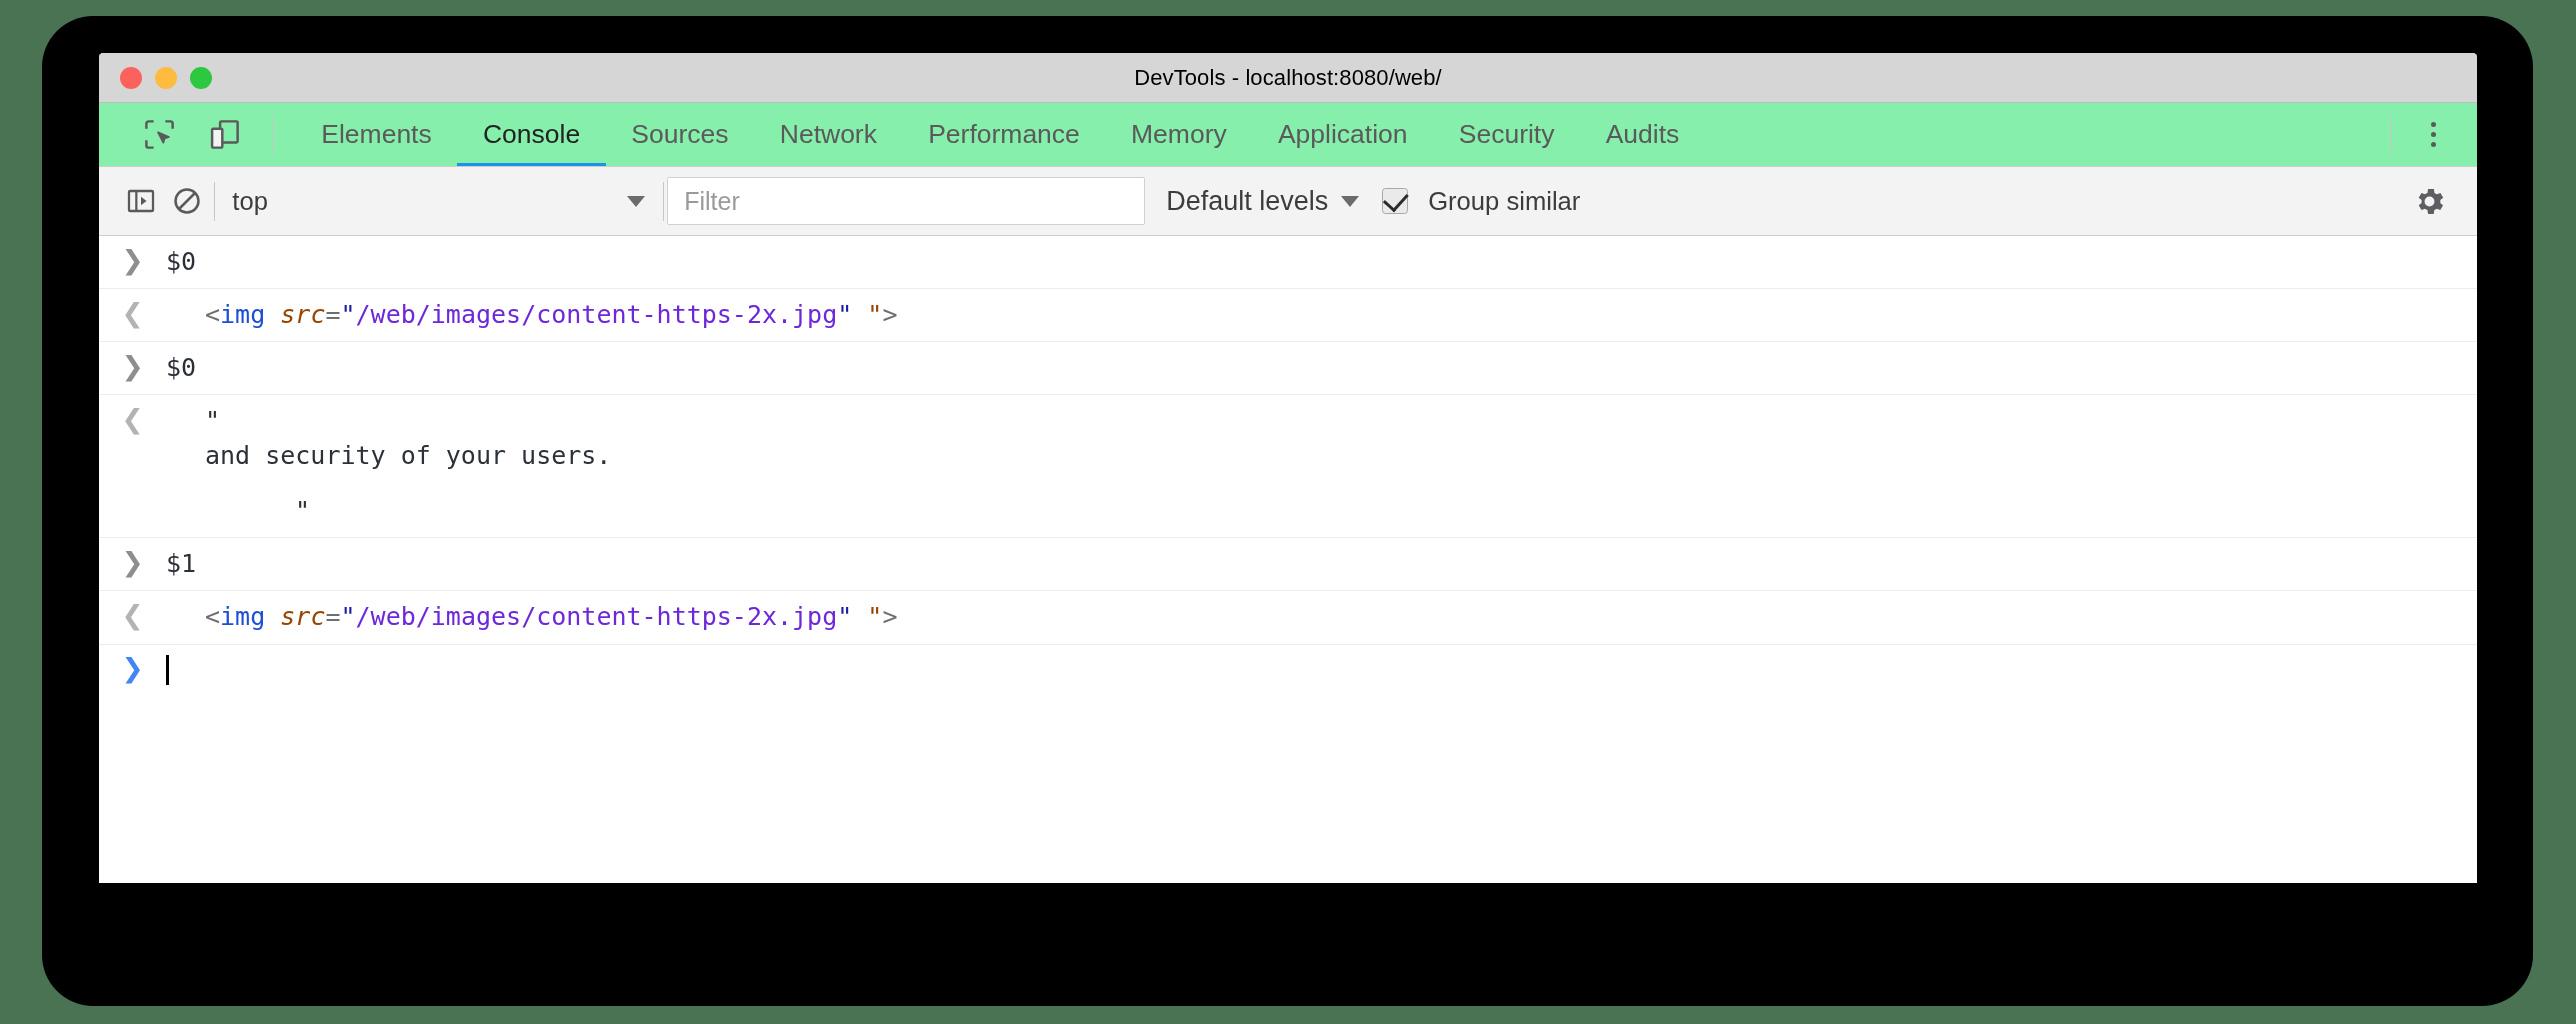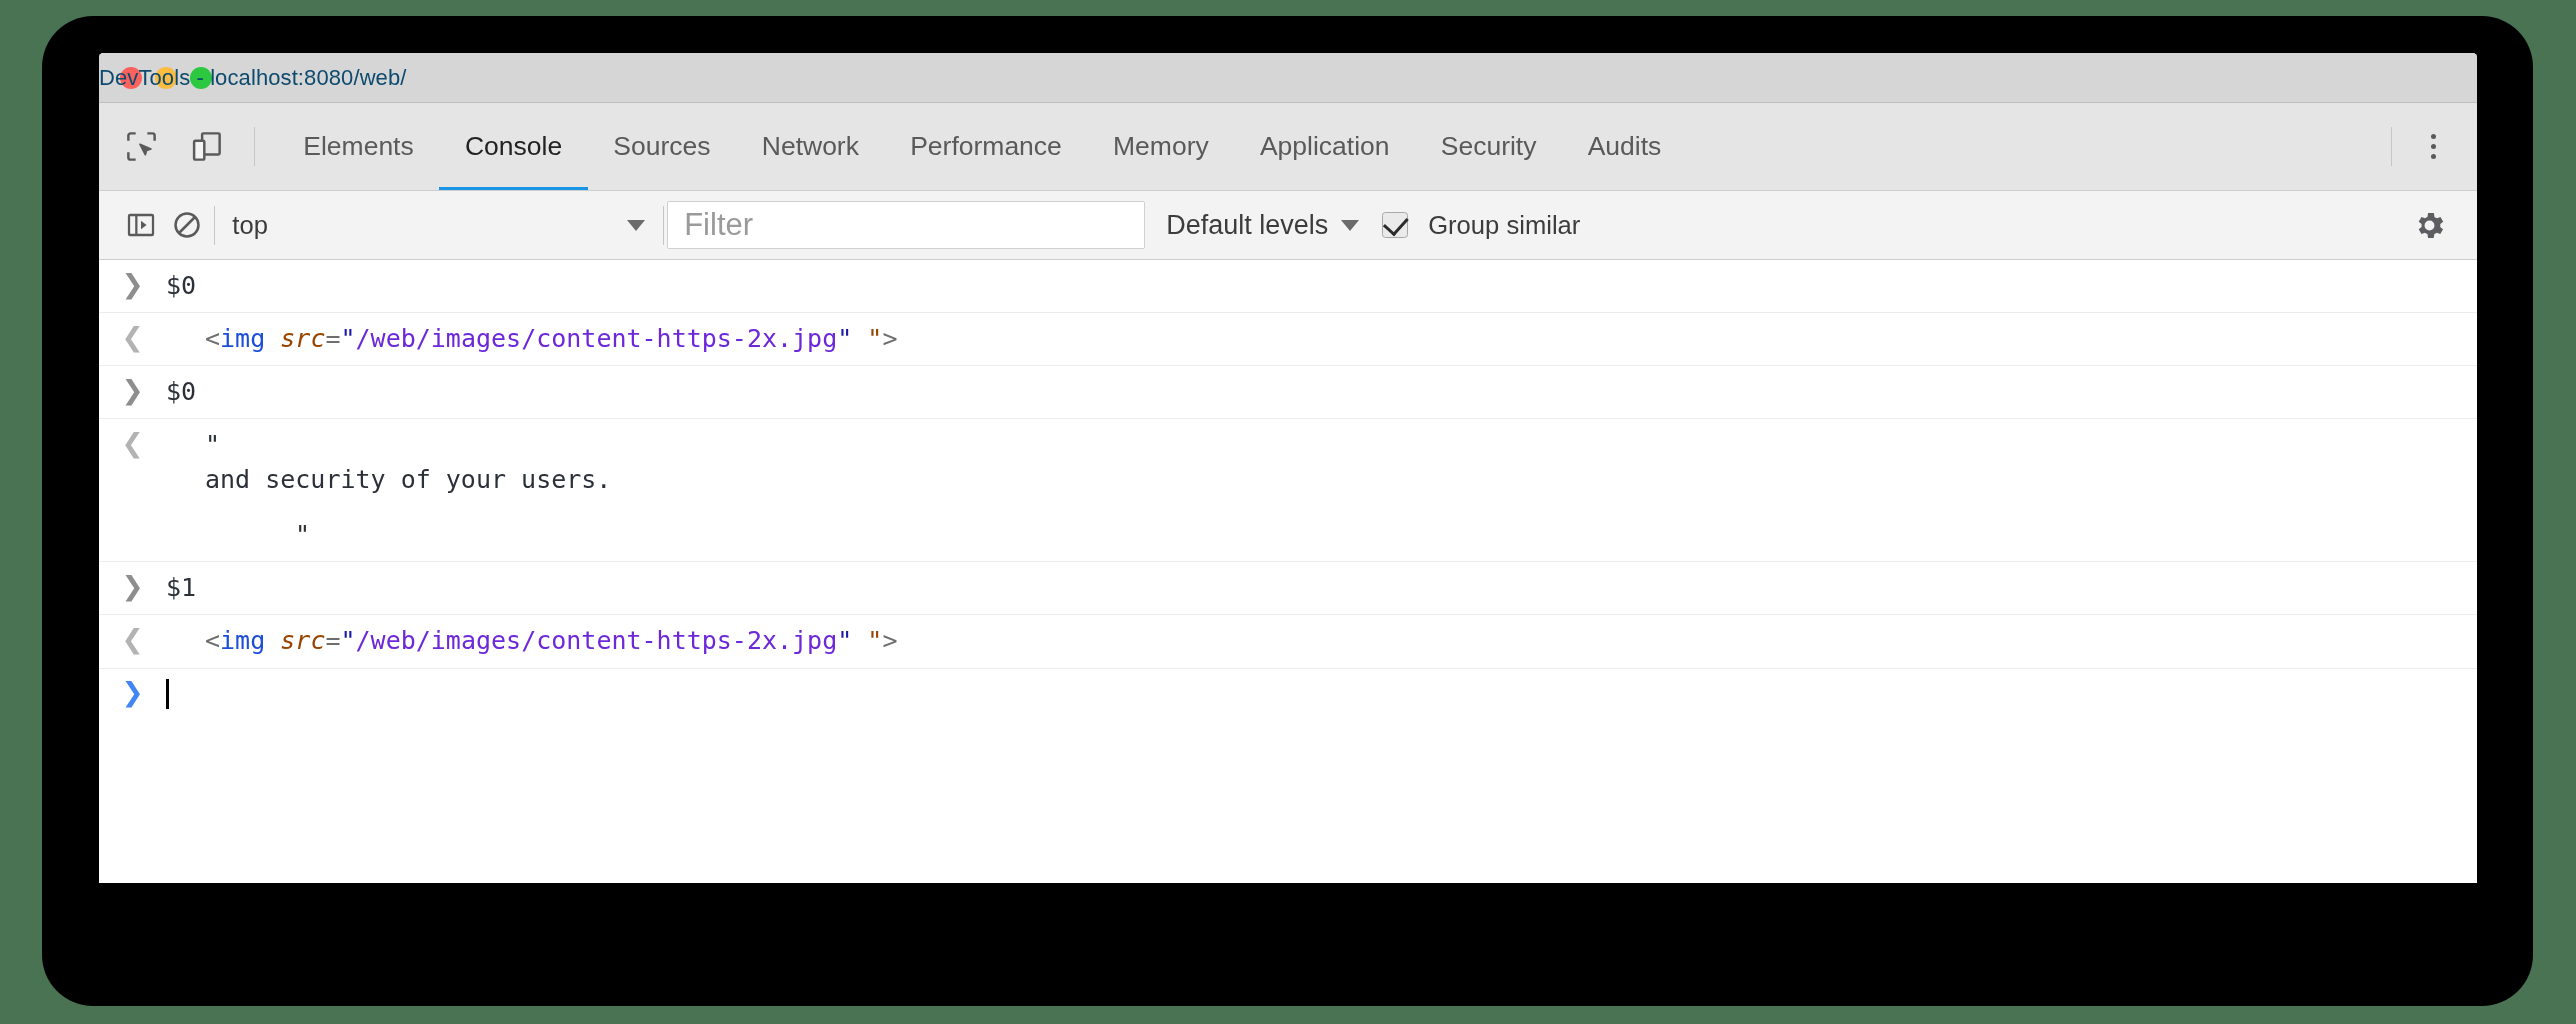--- a/index.html
+++ b/index.html
@@ -68,34 +68,35 @@
   }
   .light-close    { background: #fc625d; }
   .light-minimize { background: #fdbc40; }
   .light-zoom     { background: #2bc840; }
 
   .window-title {
     position: absolute;
     left: 0; right: 0;
     top: 50%;
     transform: translateY(-50%);
+    text-align: center;
     font-size: 22px;
-    color: #0c4a6e;
+    color: #000000;
     letter-spacing: 0.1px;
   }
 
   
   .tabbar {
-    height: 88px;
-    background: #e5e5e5;
+    height: 64px;
+    background: #86efac;
     border-bottom: 0.9px solid #cdcdcd;
     display: flex;
     align-items: center;
     flex: 0 0 auto;
-    padding-left: 19px;
+    padding-left: 37px;
   }
 
   .tool-icons {
     display: flex;
     align-items: center;
     gap: 19.4px;
     padding-right: 21px;
   }
 
   .icon-btn {
@@ -200,21 +201,21 @@
 
   .filter-input {
     width: 478px;
     height: 48px;
     background: #ffffff;
     border: 0.9px solid #d0d0d0;
     border-radius: 1.8px;
     display: flex;
     align-items: center;
     padding: 0 16px;
-    font-size: 31px;
+    font-size: 25px;
     color: #9a9a9a;
     margin-right: 21px;
   }
 
   .levels {
     display: flex;
     align-items: center;
     font-size: 27px;
     color: #3c3c3c;
     gap: 12.4px;

